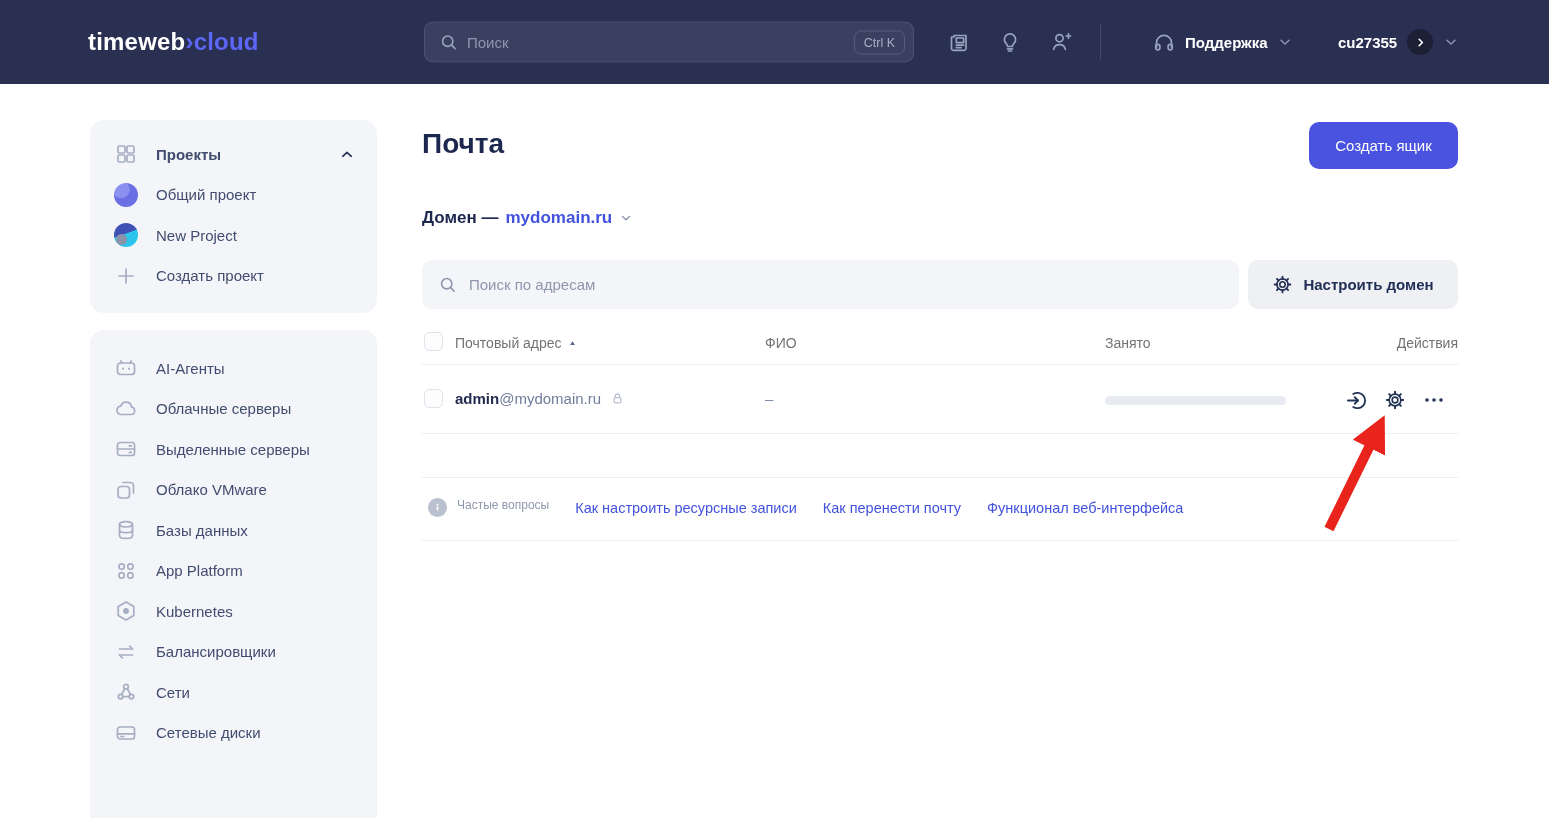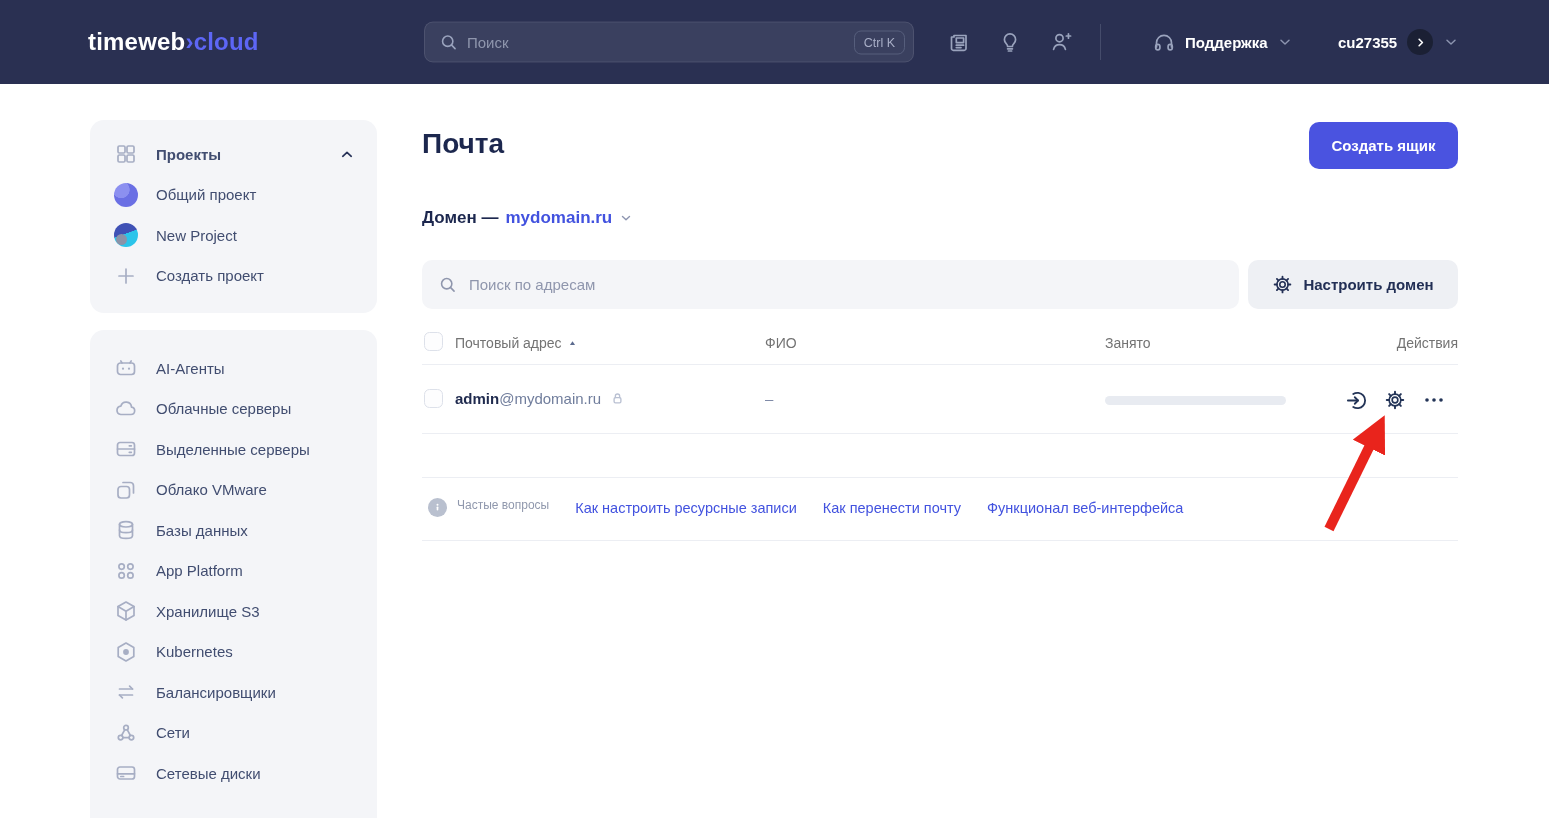--- a/index.html
+++ b/index.html
@@ -45,21 +45,21 @@
   .s-row .chev-up { margin-left:auto; color:#273258; }
   .avatar { width:24px; height:24px; border-radius:50%; flex:0 0 24px; }
   .avatar-1 { background:radial-gradient(circle at 30% 28%, #8c90f0 0 34%, #6a6fe4 36%); }
   .avatar-2 { background:linear-gradient(160deg,#3f51b5 0 45%, #2bc4ea 46%);position:relative; overflow:hidden;}
   .avatar-2:after { content:""; position:absolute; left:2px; bottom:2px; width:11px; height:11px;
     border-radius:50%; background:#8b93a8; }
 
   
   .page-title { position:absolute; left:422px; top:128px; font-size:28px; font-weight:700; color:#1c274e; }
   .btn-create { position:absolute; left:1309px; top:122px; width:149px; height:47px; background:#4a53e0;
-    color:#fff; border:none; border-radius:10px; font-size:15px; font-weight:700; font-family:inherit; cursor:pointer; }
+    color:#fff; border:none; border-radius:10px; font-size:15px; font-weight:400; font-family:inherit; cursor:pointer; }
   .domain-row { position:absolute; left:422px; top:208px; display:flex; align-items:center; gap:7px;
     font-size:17px; font-weight:700; color:#1c274e; }
   .domain-row .dlink { color:#4252df; cursor:pointer; }
   .domain-row .chev { color:#8d95b0; cursor:pointer; }
 
   .mail-search { position:absolute; left:422px; top:260px; width:817px; height:49px; background:#f4f5f8;
     border-radius:10px; display:flex; align-items:center; padding:0 16px; }
   .mail-search .ic { color:#8f96ad; }
   .mail-search input { flex:1; background:transparent; border:none; outline:none; font-size:15px;
     font-family:inherit; margin-left:12px; color:#333f63; }
@@ -242,27 +242,20 @@
       <span class="lbl">Базы данных</span>
     </div>
     <div class="s-row">
       <svg class="ic" width="24" height="24" viewBox="0 0 24 24" fill="none" stroke="currentColor" stroke-width="1.7">
           <circle cx="7.6" cy="7.6" r="2.7"></circle>
           <circle cx="16.4" cy="7.6" r="2.7"></circle>
           <circle cx="7.6" cy="16.4" r="2.7"></circle>
           <circle cx="16.4" cy="16.4" r="2.7"></circle>
         </svg>
       <span class="lbl">App Platform</span>
-    </div>
-    <div class="s-row">
-      <svg class="ic" width="24" height="24" viewBox="0 0 24 24" fill="none" stroke="currentColor" stroke-width="1.7" stroke-linecap="round" stroke-linejoin="round">
-          <path d="M12 3l8 4.6v8.8L12 21l-8-4.6V7.6z"></path>
-          <path d="M4 7.6l8 4.6 8-4.6M12 12.2V21"></path>
-        </svg>
-      <span class="lbl">Хранилище S3</span>
     </div>
     <div class="s-row">
       <svg class="ic" width="24" height="24" viewBox="0 0 24 24" fill="none" stroke="currentColor" stroke-width="1.7" stroke-linejoin="round">
           <path d="M12 3l7.8 4.5v9L12 21l-7.8-4.5v-9z"></path>
           <circle cx="12" cy="12" r="2.9" fill="currentColor" stroke="none"></circle>
         </svg>
       <span class="lbl">Kubernetes</span>
     </div>
     <div class="s-row">
       <svg class="ic" width="24" height="24" viewBox="0 0 24 24" fill="none" stroke="currentColor" stroke-width="1.7" stroke-linecap="round" stroke-linejoin="round">

